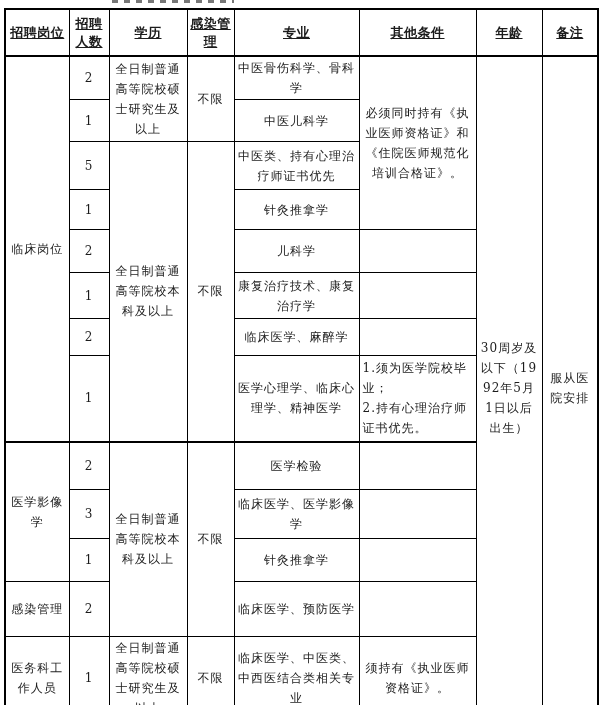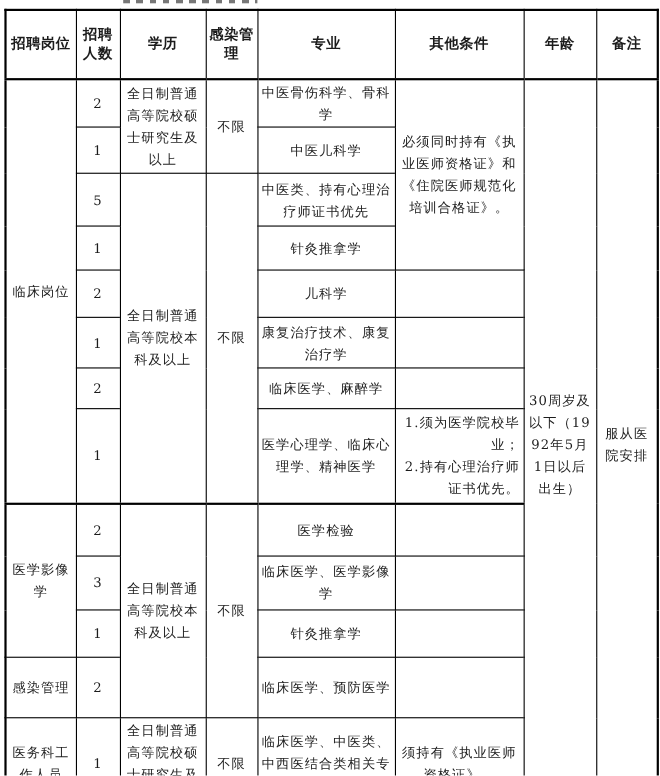--- a/index.html
+++ b/index.html
@@ -59,36 +59,36 @@
     overflow: hidden;
   }
   thead th {
     font-weight: bold;
     font-size: 13px;
     letter-spacing: 0.5px;
     line-height: 18px;
     border-bottom: 2px solid #000;
     padding: 2px 1px;
   }
-  tr.hdr    { height: 63px; }
+  tr.hdr    { height: 47px; text-decoration: underline; }
   tr.r1  { height: 33px; }
   tr.r2  { height: 42px; }
   tr.r3  { height: 48px; }
   tr.r4  { height: 40px; }
   tr.r5  { height: 43px; }
   tr.r6  { height: 46px; }
   tr.r7  { height: 37px; }
   tr.r8  { height: 86px; }
   tr.r9  { height: 48px; }
   tr.r10 { height: 49px; }
   tr.r11 { height: 43px; }
   tr.r12 { height: 55px; }
   tr.r13 { height: 75px; }
   tr.section-start td { border-top: 2px solid #000; }
-  td.cond-list div { text-align: right; }
+  td.cond-list div { text-align: left; }
 </style>
 </head>
 <body>
 
 <div class="page">
 
   <div class="clip-artifact"></div>
 
   <table class="recruit">
     <colgroup>

